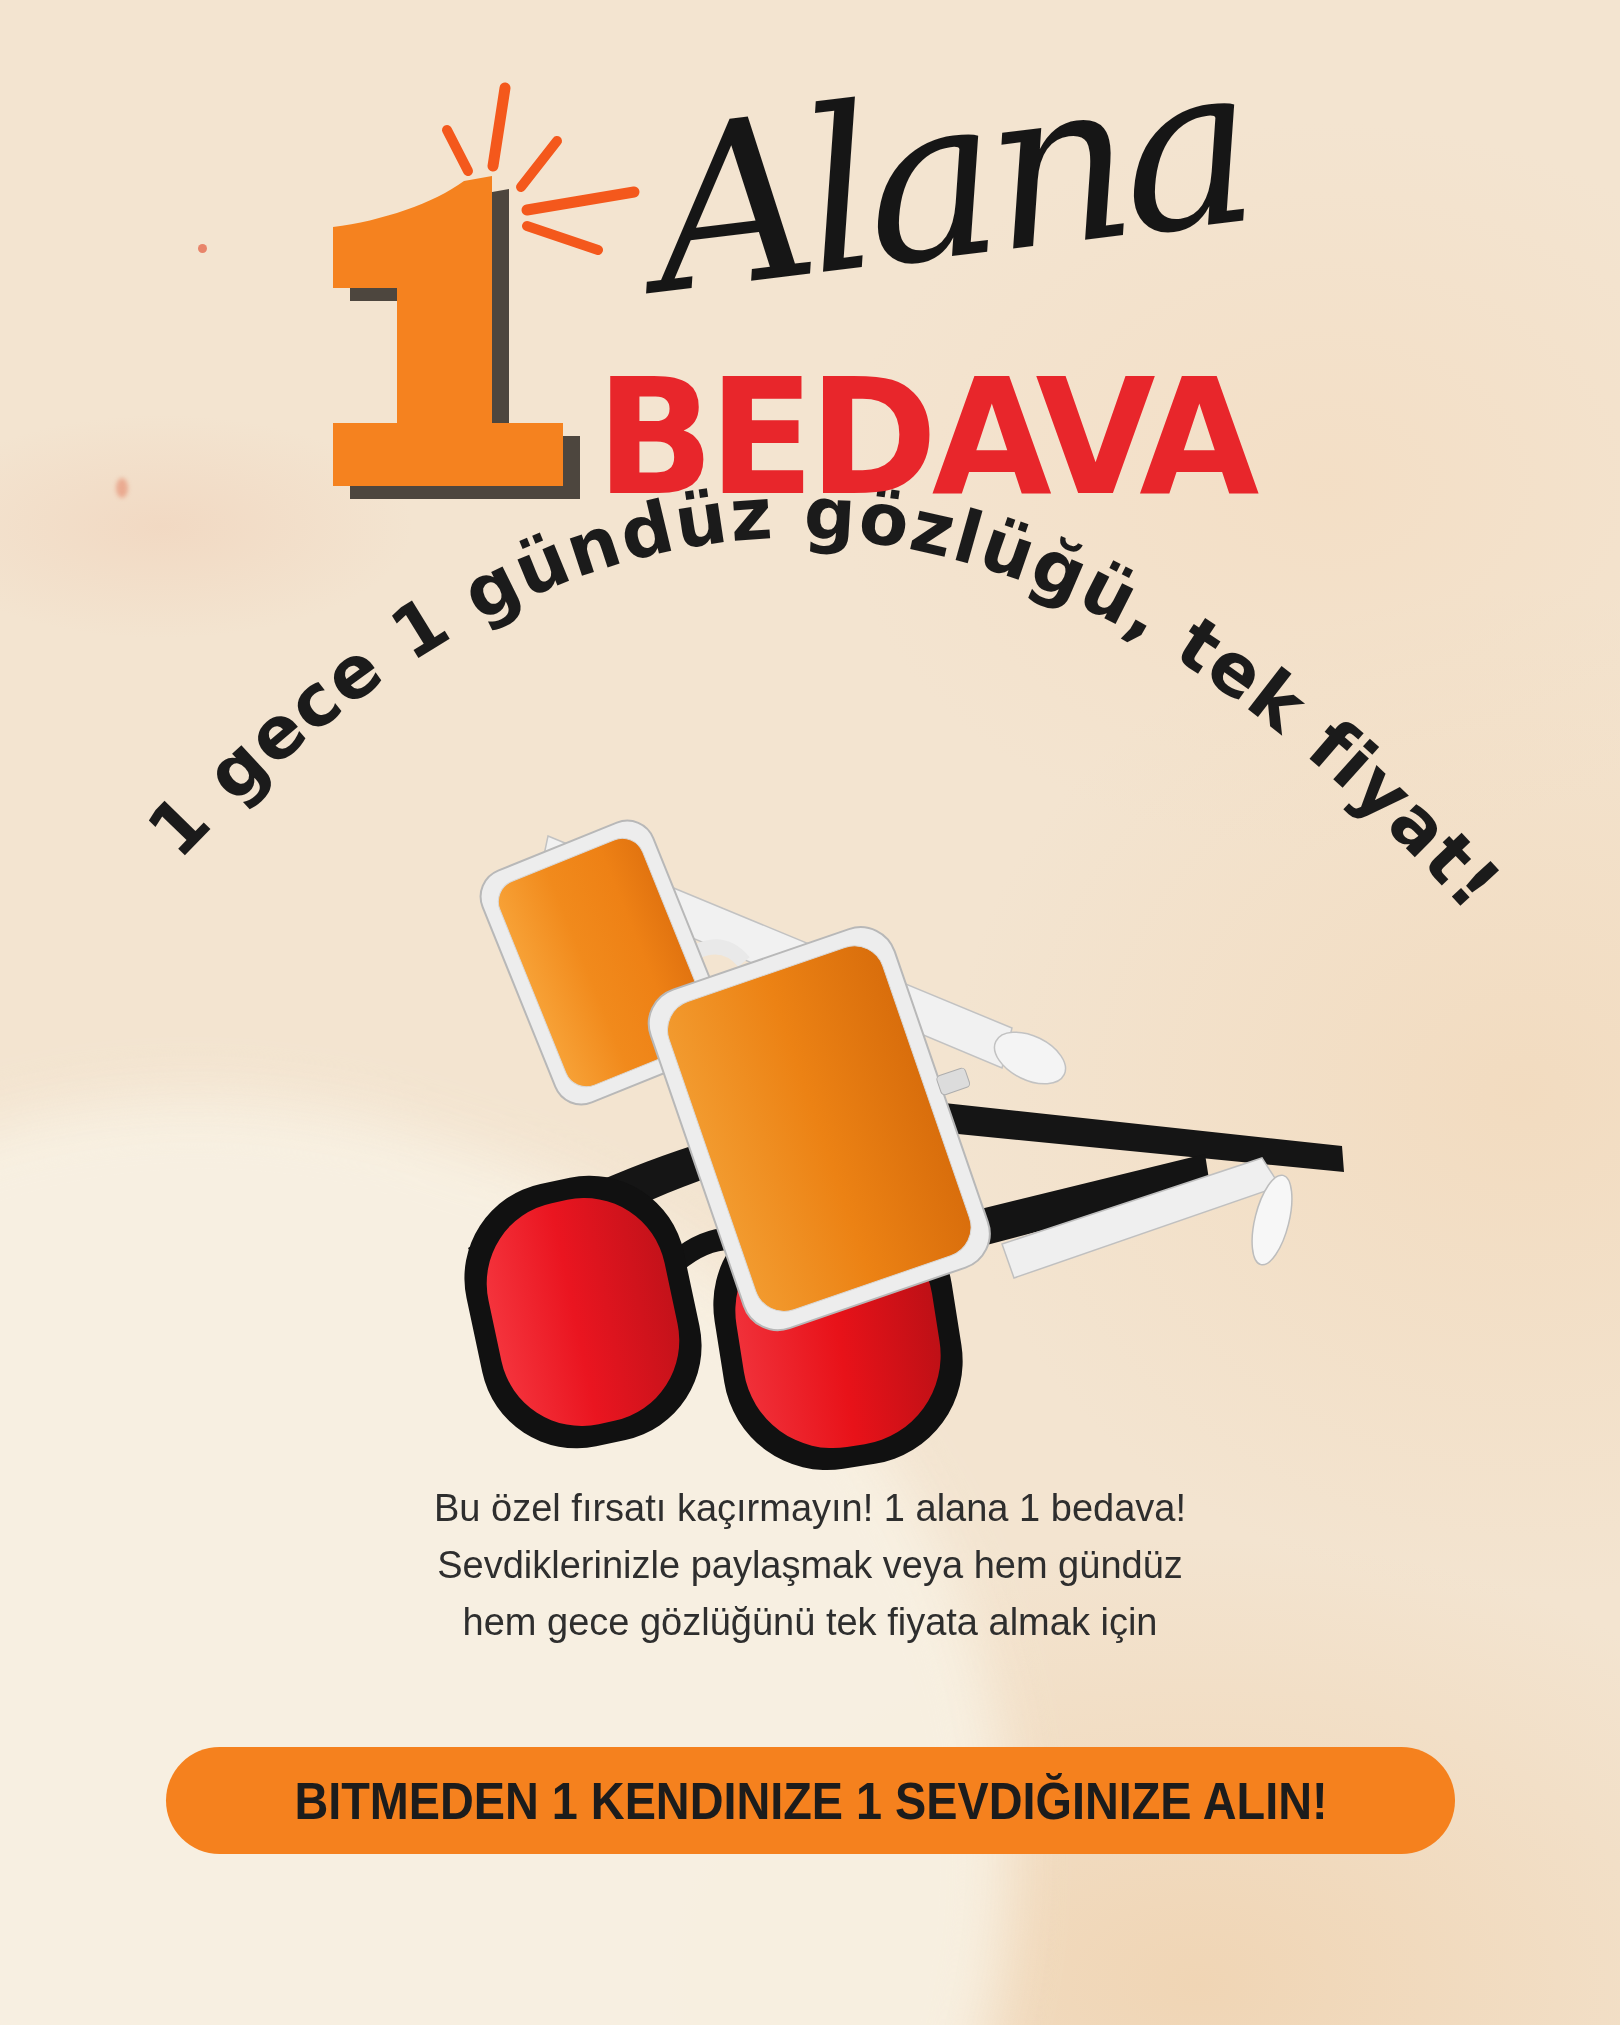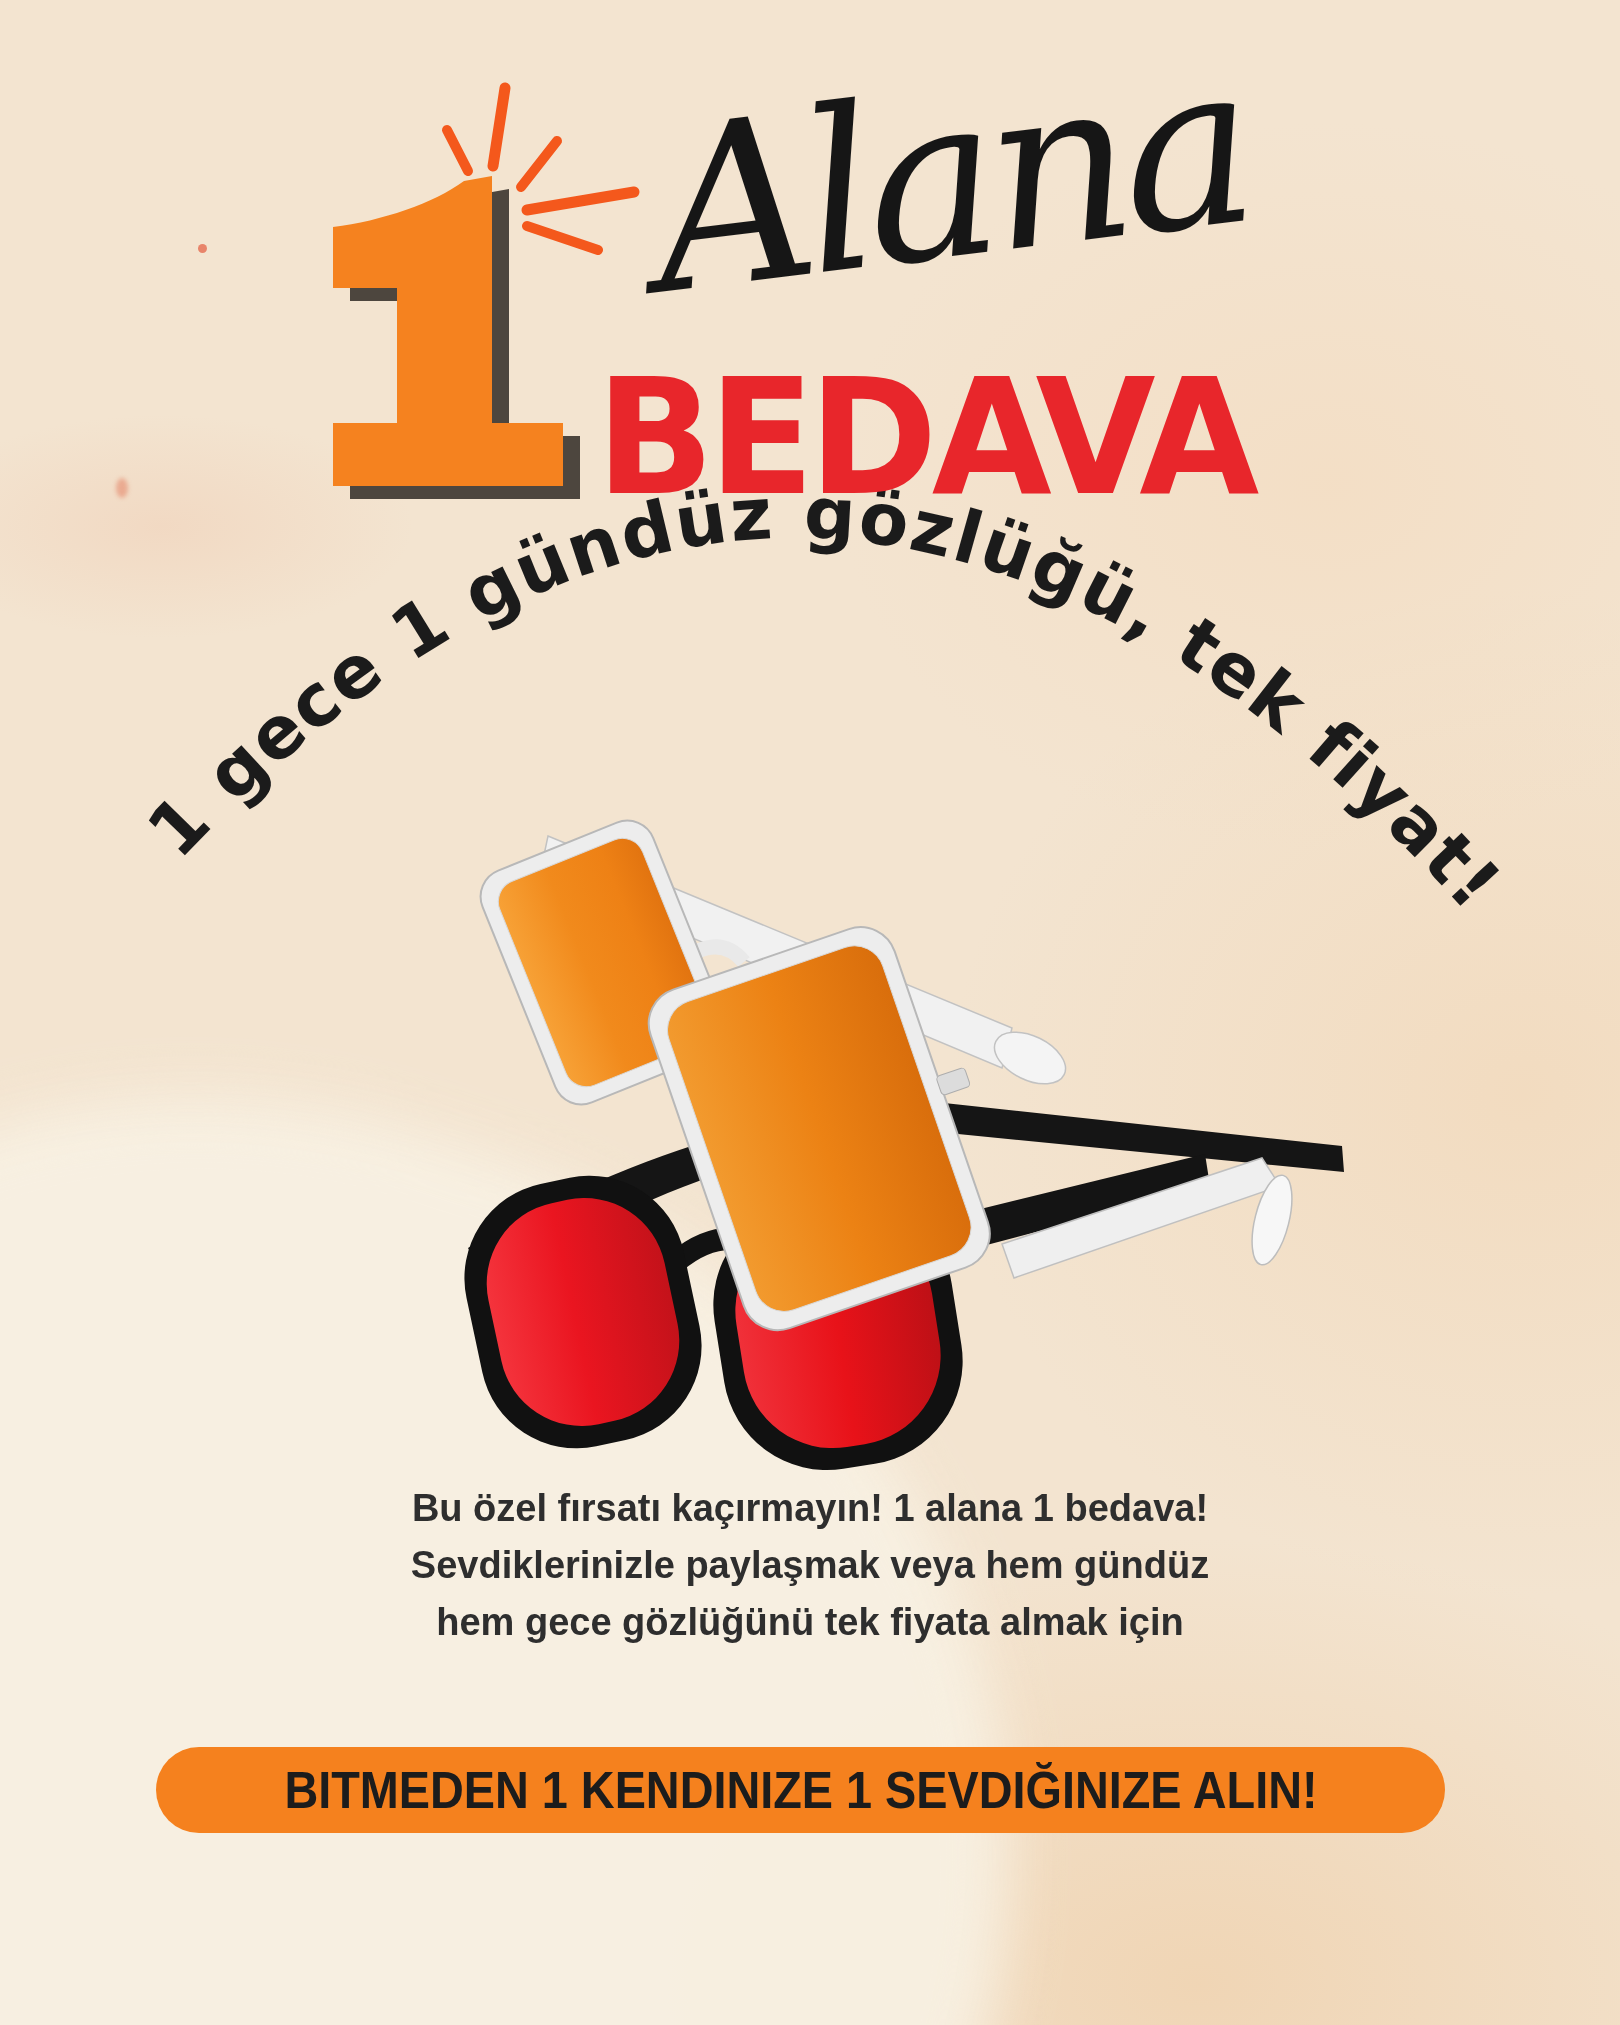--- a/index.html
+++ b/index.html
@@ -30,24 +30,24 @@
     letter-spacing:-6px;color:#E8262B;transform:scaleX(.97);transform-origin:left top;
     white-space:nowrap;}
   #alana{position:absolute;left:640px;top:104px;z-index:4;
     font-family:"DejaVu Serif",serif;font-style:italic;font-weight:400;
     font-size:224px;line-height:1;letter-spacing:-10px;color:#161616;
     transform:rotate(-7deg);transform-origin:left top;white-space:nowrap;}
 
   
   #copy{position:absolute;left:310px;top:1480px;width:1000px;z-index:2;
     text-align:center;color:#2E2E2E;font-size:38px;line-height:57px;
-    font-family:"Liberation Sans",sans-serif;font-weight:700;}
+    font-family:"Liberation Sans",sans-serif;font-weight:400;}
 
   
-  #cta{position:absolute;left:156px;top:1747px;width:1289px;height:86px;z-index:2;
+  #cta{position:absolute;left:166px;top:1747px;width:1289px;height:107px;z-index:2;
     background:#F5811E;border:none;border-radius:54px;cursor:pointer;
     display:flex;align-items:center;justify-content:center;}
   #cta span{font-family:"Liberation Sans",sans-serif;font-weight:700;font-size:52px;
     color:#1C1C1C;white-space:nowrap;transform:scaleX(.9);letter-spacing:0;}
 </style>
 </head>
 <body>
 
 <div id="poster">
 

